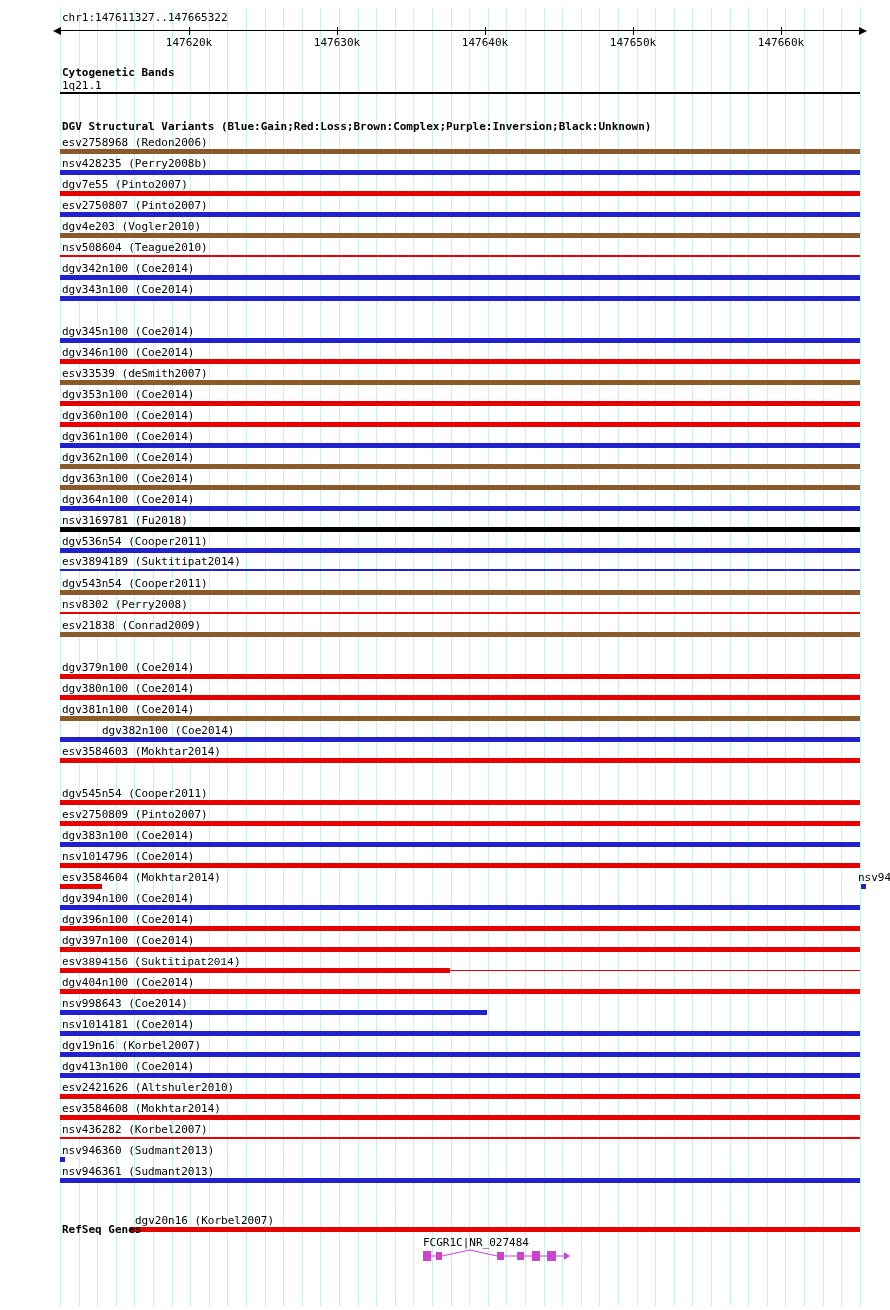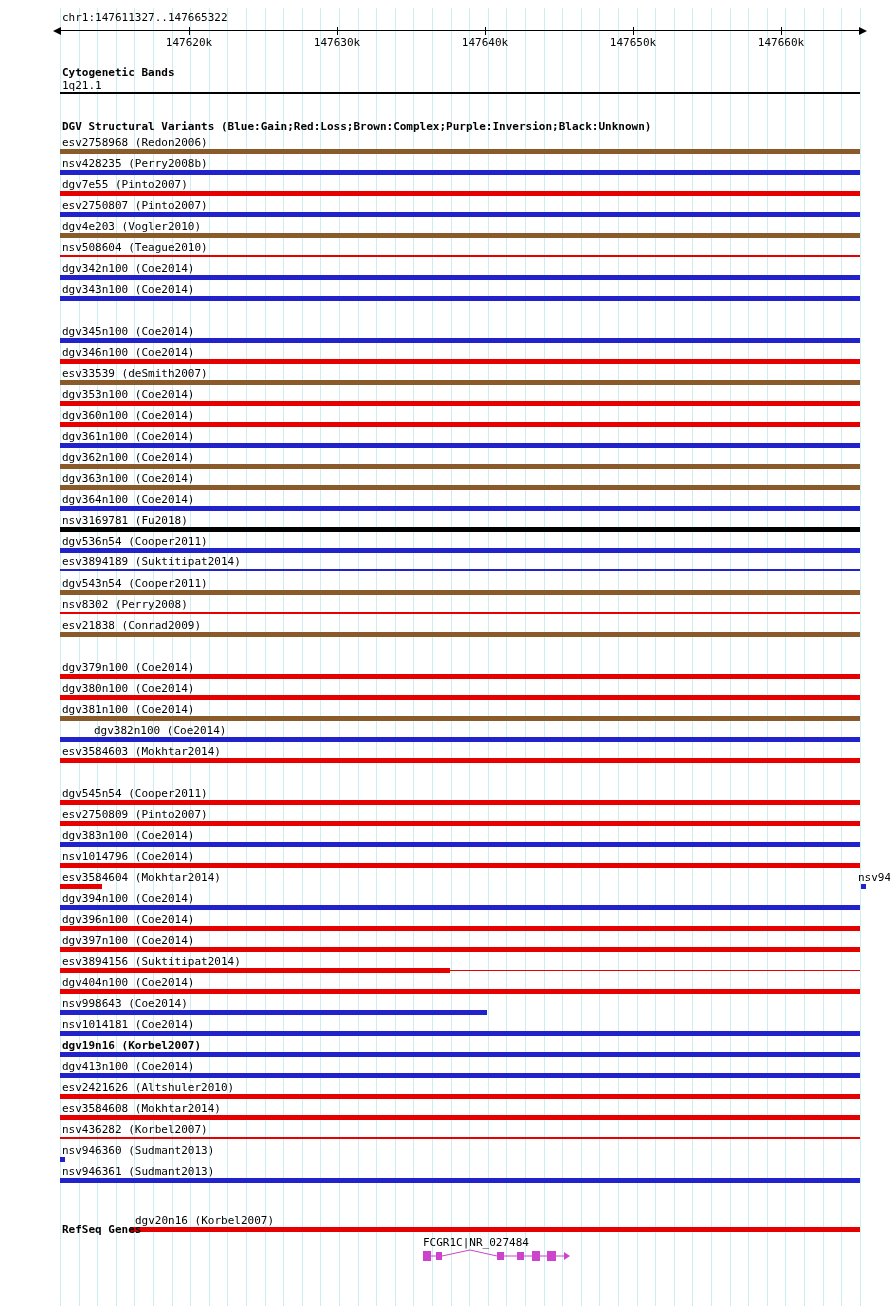--- a/index.html
+++ b/index.html
@@ -208,21 +208,21 @@
       </div>
       <div class="variant-row" style="top: 682px;">
         <span class="variant-label" style="left: 62px;">dgv380n100 (Coe2014)</span>
         <div class="variant-bar" style="left: 60px; width: 800px; height: 5px; top: 13px; background: rgb(230, 0, 0);"></div>
       </div>
       <div class="variant-row" style="top: 703px;">
         <span class="variant-label" style="left: 62px;">dgv381n100 (Coe2014)</span>
         <div class="variant-bar" style="left: 60px; width: 800px; height: 5px; top: 13px; background: rgb(139, 90, 43);"></div>
       </div>
       <div class="variant-row" style="top: 724px;">
-        <span class="variant-label" style="left: 50px; padding-left: 44px;">dgv382n100 (Coe2014)</span>
+        <span class="variant-label" style="left: 58px; padding-left: 44px;">dgv382n100 (Coe2014)</span>
         <div class="variant-bar" style="left: 60px; width: 800px; height: 5px; top: 13px; background: rgb(34, 34, 204);"></div>
       </div>
       <div class="variant-row" style="top: 745px;">
         <span class="variant-label" style="left: 62px;">esv3584603 (Mokhtar2014)</span>
         <div class="variant-bar" style="left: 60px; width: 800px; height: 5px; top: 13px; background: rgb(230, 0, 0);"></div>
       </div>
       <div class="variant-row" style="top: 787px;">
         <span class="variant-label" style="left: 62px;">dgv545n54 (Cooper2011)</span>
         <div class="variant-bar" style="left: 60px; width: 800px; height: 5px; top: 13px; background: rgb(230, 0, 0);"></div>
       </div>
@@ -250,37 +250,37 @@
       </div>
       <div class="variant-row" style="top: 913px;">
         <span class="variant-label" style="left: 62px;">dgv396n100 (Coe2014)</span>
         <div class="variant-bar" style="left: 60px; width: 800px; height: 5px; top: 13px; background: rgb(230, 0, 0);"></div>
       </div>
       <div class="variant-row" style="top: 934px;">
         <span class="variant-label" style="left: 62px;">dgv397n100 (Coe2014)</span>
         <div class="variant-bar" style="left: 60px; width: 800px; height: 5px; top: 13px; background: rgb(230, 0, 0);"></div>
       </div>
       <div class="variant-row" style="top: 955px;">
-        <span class="variant-label" style="left: 62px;">esv3894156 (Suktitipat2014)</span>
+        <span class="variant-label" style="left: 62px; font-family: Liberation Mono, monospace;">esv3894156 (Suktitipat2014)</span>
         <div class="variant-bar" style="left: 60px; width: 390px; height: 5px; top: 13px; background: rgb(230, 0, 0);"></div>
         <div class="variant-bar" style="left: 450px; width: 410px; height: 1px; top: 15px; background: rgb(230, 0, 0);"></div>
       </div>
       <div class="variant-row" style="top: 976px;">
         <span class="variant-label" style="left: 62px;">dgv404n100 (Coe2014)</span>
         <div class="variant-bar" style="left: 60px; width: 800px; height: 5px; top: 13px; background: rgb(230, 0, 0);"></div>
       </div>
       <div class="variant-row" style="top: 997px;">
         <span class="variant-label" style="left: 62px;">nsv998643 (Coe2014)</span>
         <div class="variant-bar" style="left: 60px; width: 427px; height: 5px; top: 13px; background: rgb(34, 34, 204);"></div>
       </div>
       <div class="variant-row" style="top: 1018px;">
         <span class="variant-label" style="left: 62px;">nsv1014181 (Coe2014)</span>
         <div class="variant-bar" style="left: 60px; width: 800px; height: 5px; top: 13px; background: rgb(34, 34, 204);"></div>
       </div>
-      <div class="variant-row" style="top: 1039px; font-weight: bold;">
+      <div class="variant-row" style="top: 1039px;">
         <span class="variant-label" style="left: 62px;">dgv19n16 (Korbel2007)</span>
         <div class="variant-bar" style="left: 60px; width: 800px; height: 5px; top: 13px; background: rgb(34, 34, 204);"></div>
       </div>
       <div class="variant-row" style="top: 1060px;">
         <span class="variant-label" style="left: 62px;">dgv413n100 (Coe2014)</span>
         <div class="variant-bar" style="left: 60px; width: 800px; height: 5px; top: 13px; background: rgb(34, 34, 204);"></div>
       </div>
       <div class="variant-row" style="top: 1081px;">
         <span class="variant-label" style="left: 62px;">esv2421626 (Altshuler2010)</span>
         <div class="variant-bar" style="left: 60px; width: 800px; height: 5px; top: 13px; background: rgb(230, 0, 0);"></div>

